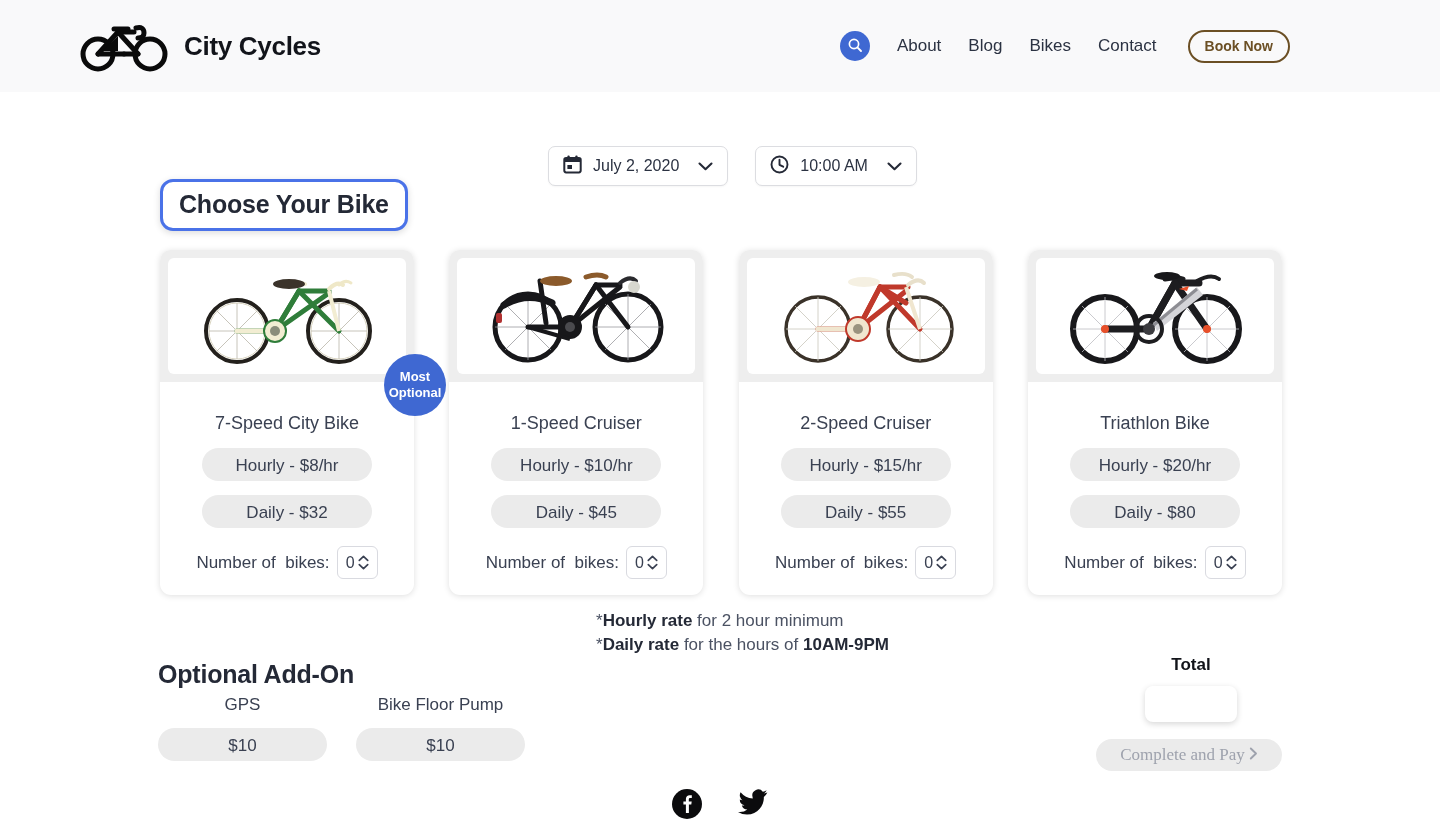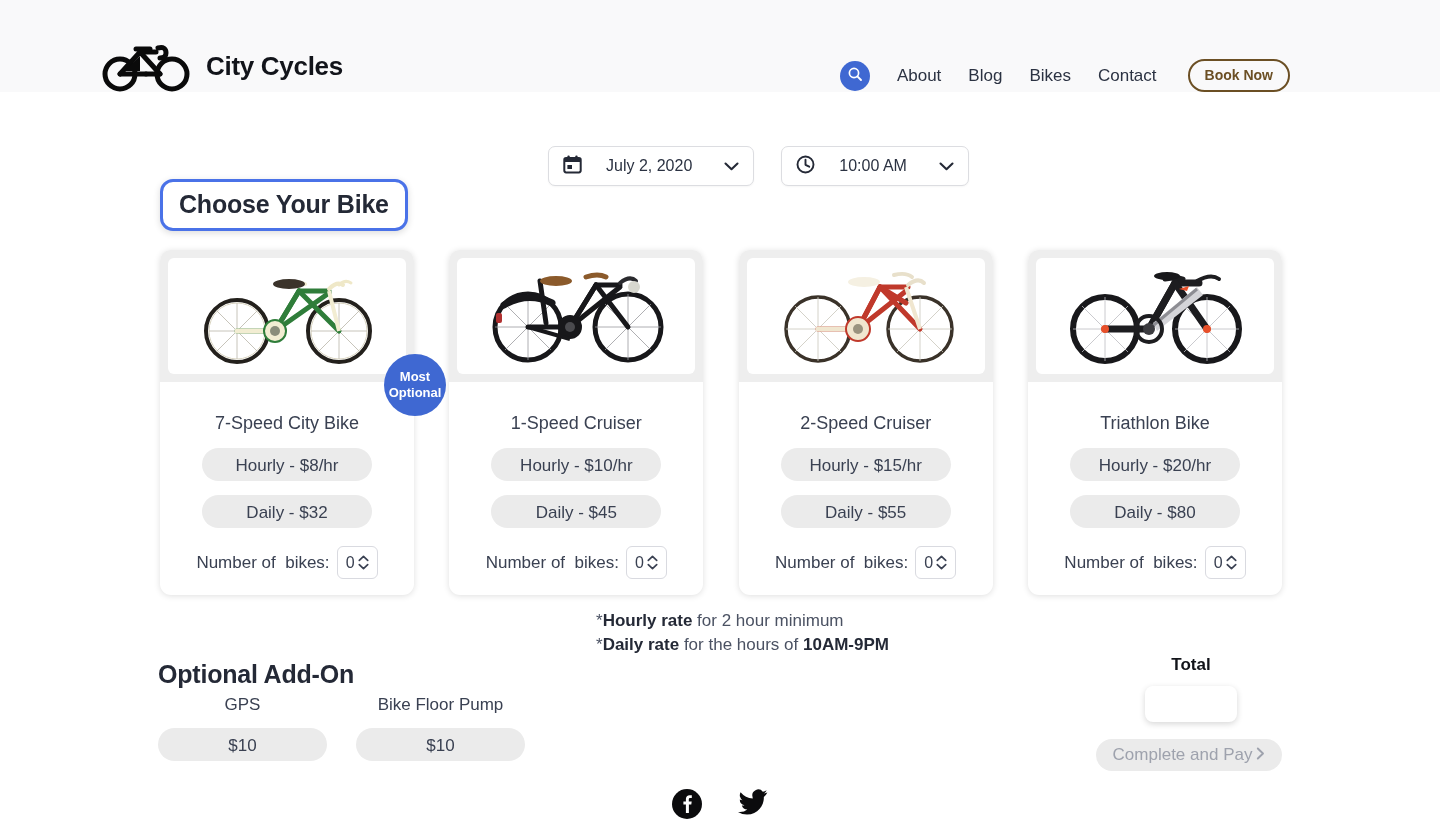--- a/index.html
+++ b/index.html
@@ -12,22 +12,22 @@
     color: #2b3242;
     overflow: hidden;
     position: relative;
   }
 
   
   .header {
     height: 92px;
     background: #f9f9fa;
     display: flex;
-    align-items: flex-end;
-    padding: 0 150px 0 100px;
+    align-items: center;
+    padding: 0 150px 0 78px;
     justify-content: space-between;
   }
   .brand { display: flex; align-items: center; gap: 14px; }
   .brand-logo { width: 92px; height: 52px; display: block; }
   .brand-name {
     font-size: 26px;
     font-weight: bold;
     color: #12141a;
     letter-spacing: -0.3px;
   }
@@ -61,21 +61,21 @@
     display: flex;
     gap: 27px;
   }
   .picker {
     height: 40px;
     border: 1px solid #dcdde1;
     border-radius: 7px;
     background: #ffffff;
     display: flex;
     align-items: center;
-    gap: 24px;
+    gap: 11px;
     padding: 0 14px;
     cursor: pointer;
     font-size: 16px;
     color: #2b3242;
     box-shadow: 0 1px 2px rgba(0,0,0,0.04);
   }
   .picker .chev { margin-left: 8px; }
 
   
   .choose-wrap {
@@ -230,21 +230,21 @@
     box-shadow: 0 2px 6px rgba(0,0,0,0.16);
   }
   .pay-btn {
     margin-top: 17px;
     width: 186px; height: 32px;
     background: #ebebeb;
     border: none; border-radius: 16px;
     color: #9ea2ad; font-size: 17px;
     cursor: pointer;
     display: flex; align-items: center; justify-content: center; gap: 4px;
-    font-family: Liberation Sans, sans-serif;
+    font-family: Liberation Serif, serif;
   }
 
   
   .social {
     position: absolute;
     top: 789px; left: 0; width: 100%;
     display: flex; justify-content: center; gap: 36px;
   }
   .social a { display: block; cursor: pointer; line-height: 0; }
 </style>

